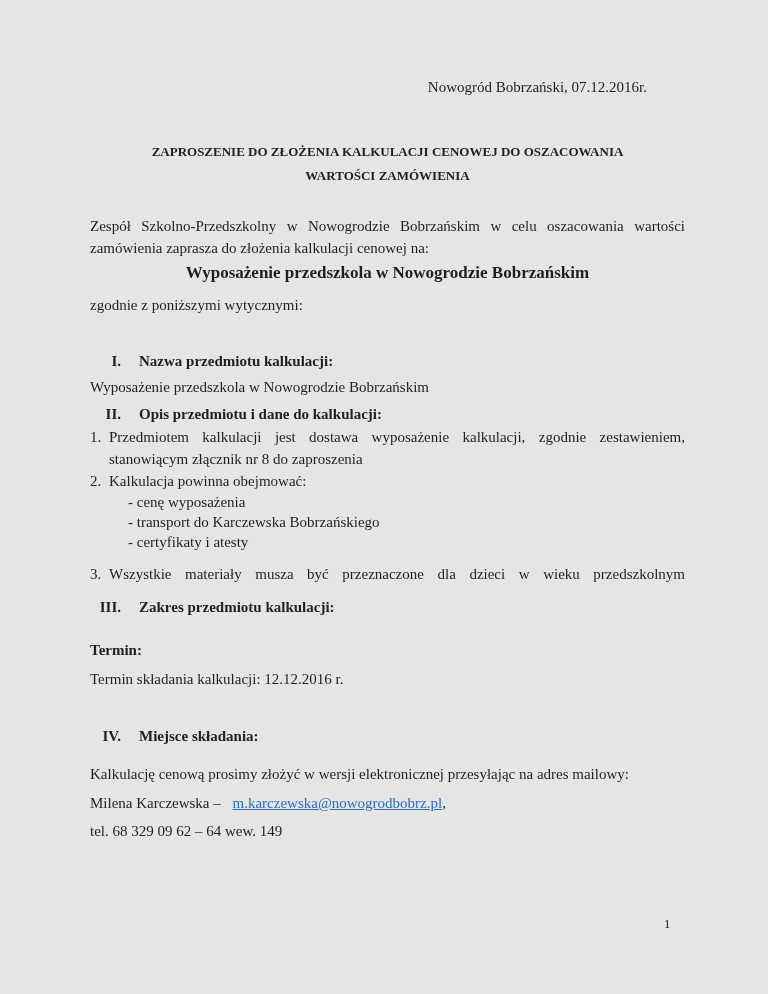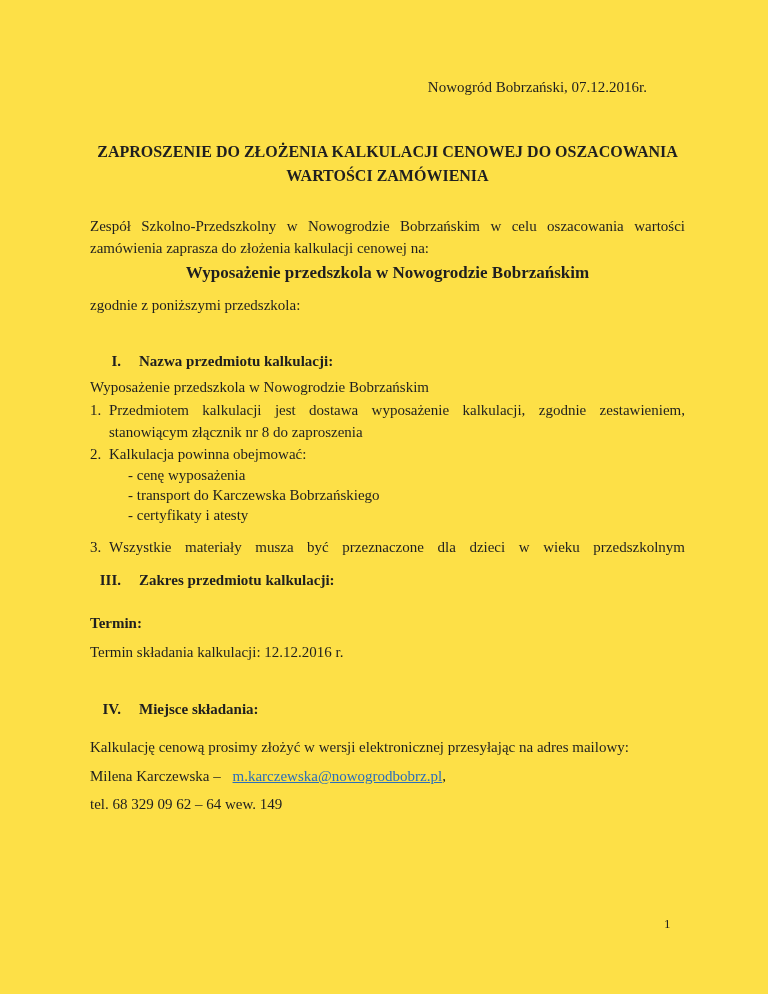--- a/index.html
+++ b/index.html
@@ -1,20 +1,20 @@
 <!DOCTYPE html>
 <html style="--text: #1f1f1f; --link: #2a6ebb;"><head>
 <meta charset="utf-8">
 <style>
   html, body { margin: 0; padding: 0; background: #ffffff; }
   .page {
     position: relative;
     width: 768px;
     height: 994px;
-    background: #fde047;
+    background: #e5e5e5;
     overflow: hidden;
     font-family: "Liberation Serif", "DejaVu Serif", serif;
     color: var(--text, #1f1f1f);
     font-size: 15px;
   }
   .content {
     position: absolute;
     left: 90px;
     top: 0;
     width: 595px;
@@ -23,21 +23,21 @@
     margin-top: 78px;
     text-align: right;
     padding-right: 38px;
     line-height: 18px;
     white-space: nowrap;
   }
   .title {
     margin-top: 44px;
     text-align: center;
     font-weight: bold;
-    font-size: 16px;
+    font-size: 13px;
     line-height: 24px;
   }
   .nw { white-space: nowrap; }
   .just { text-align: justify; text-align-last: justify; }
   .intro { margin-top: 27px; line-height: 22px; }
   .subject {
     margin-top: 3px;
     text-align: center;
     font-weight: bold;
     font-size: 17px;
@@ -86,27 +86,30 @@
       <div class="nw">WARTOŚCI ZAMÓWIENIA</div>
     </div>
 
     <div class="intro">
       <div class="just">Zespół Szkolno-Przedszkolny w Nowogrodzie Bobrzańskim w celu oszacowania wartości</div>
       <div class="nw">zamówienia zaprasza do złożenia kalkulacji cenowej na:</div>
     </div>
 
     <div class="subject nw">Wyposażenie przedszkola w Nowogrodzie Bobrzańskim</div>
 
-    <div class="note nw">zgodnie z poniższymi przedszkola:</div>
+    <div class="note nw">zgodnie z poniższymi wytycznymi:</div>
 
     <div class="sec-h h1m">
       <span class="num">I.</span><span class="lbl">Nazwa przedmiotu kalkulacji:</span>
     </div>
     <div class="s1b">Wyposażenie przedszkola w Nowogrodzie Bobrzańskim</div>
 
+    <div class="sec-h h2m">
+      <span class="num">II.</span><span class="lbl">Opis przedmiotu i dane do kalkulacji:</span>
+    </div>
 
     <div class="li li1">
       <span class="n">1.</span>
       <div class="just">Przedmiotem kalkulacji jest dostawa wyposażenie kalkulacji, zgodnie zestawieniem,</div>
       <div class="ln2">stanowiącym złącznik nr 8 do zaproszenia</div>
     </div>
 
     <div class="li">
       <span class="n">2.</span>
       <div class="ln2">Kalkulacja powinna obejmować:</div>

